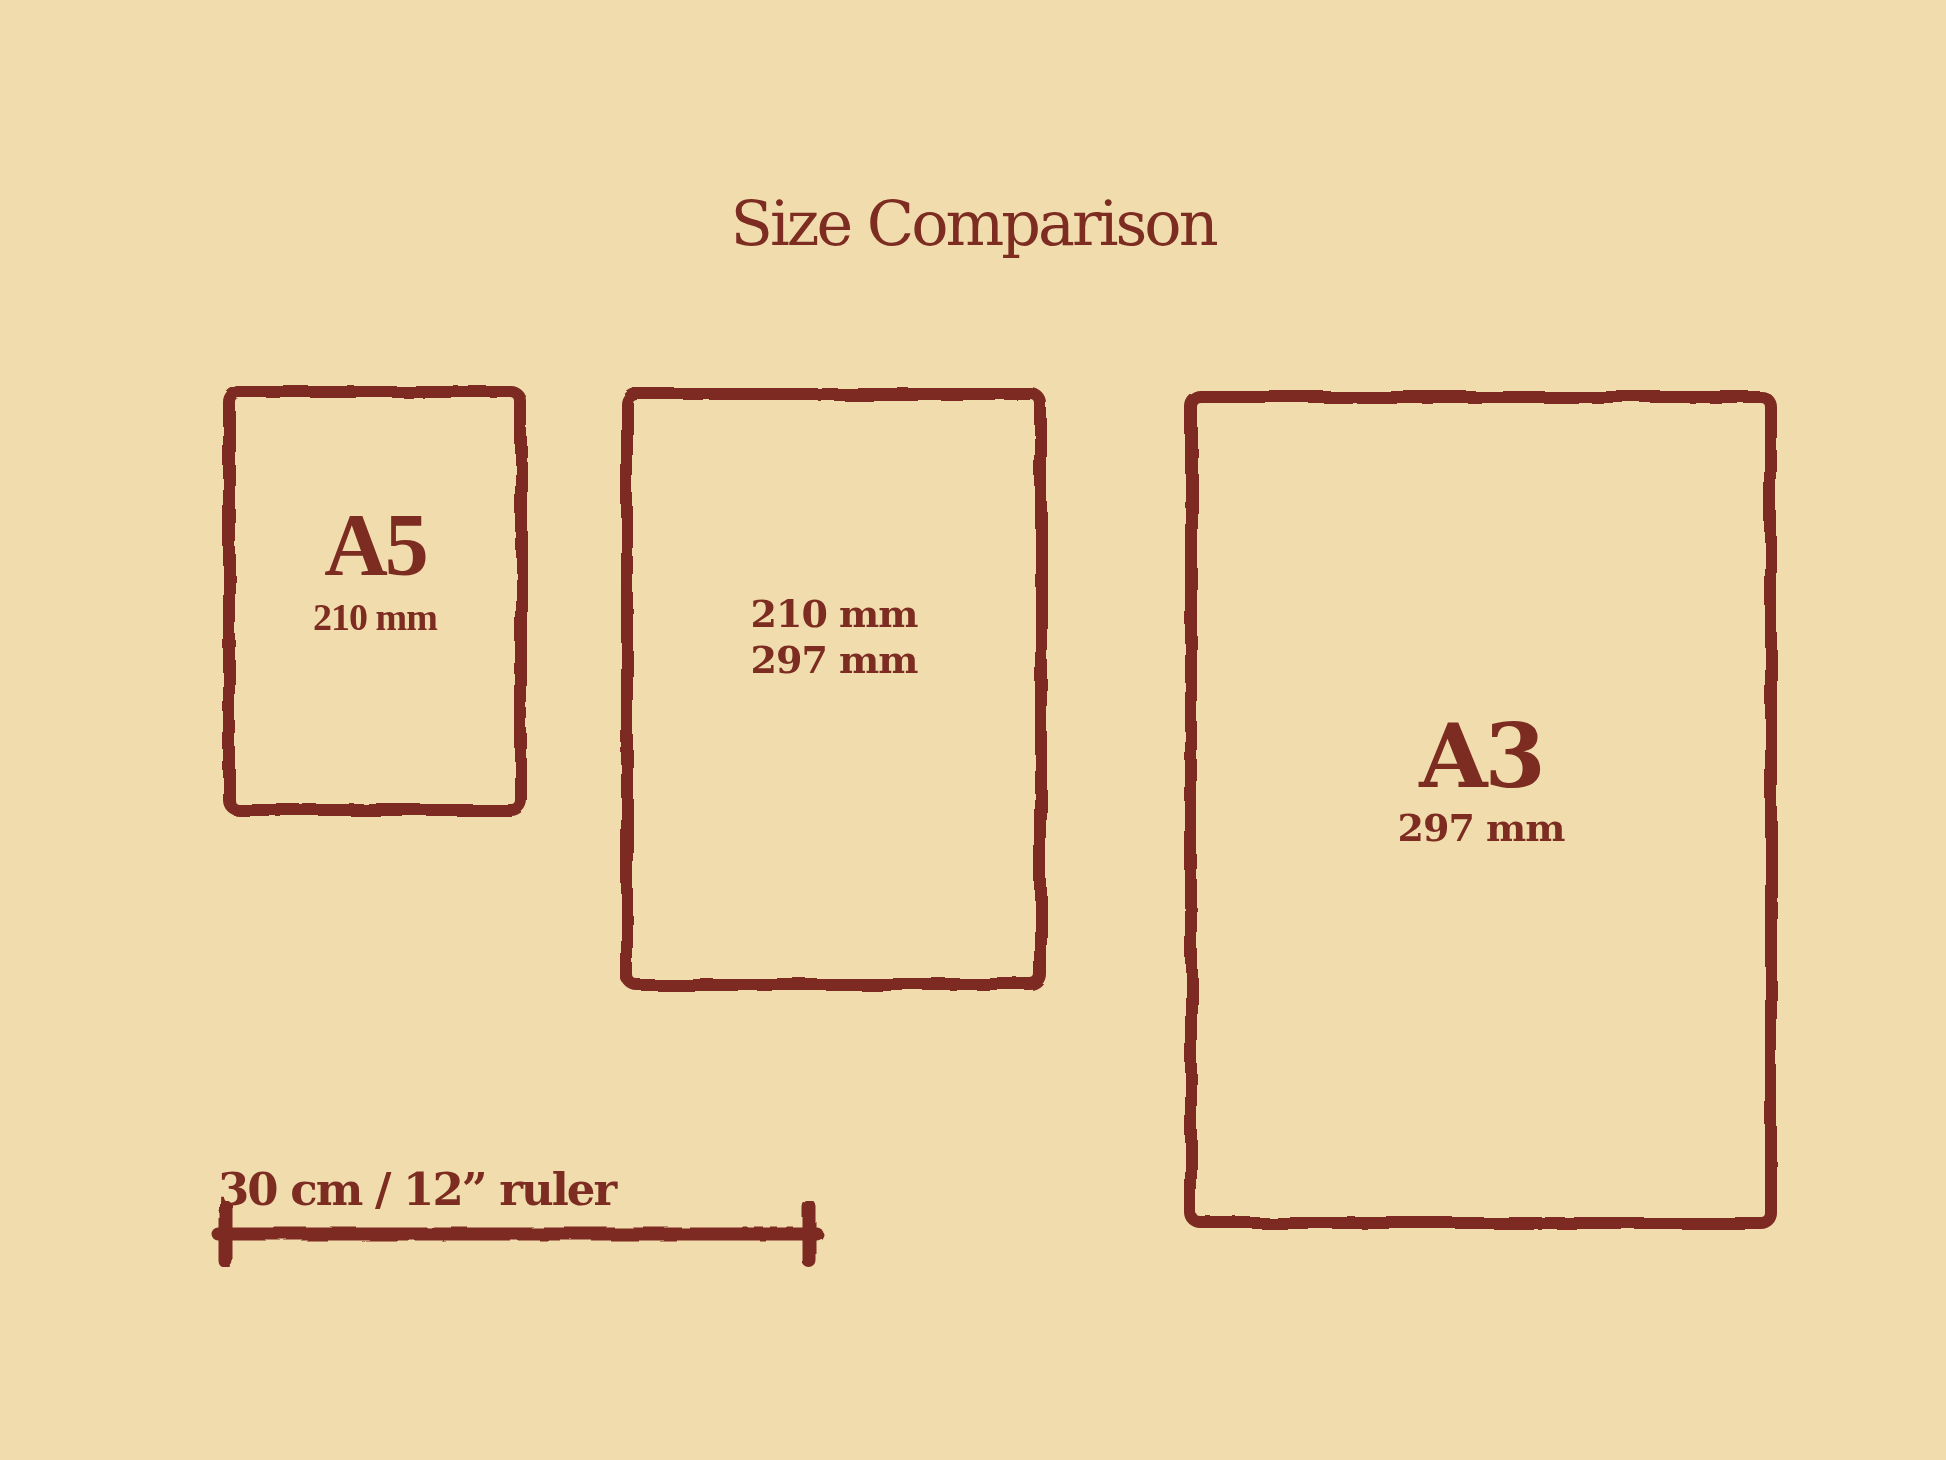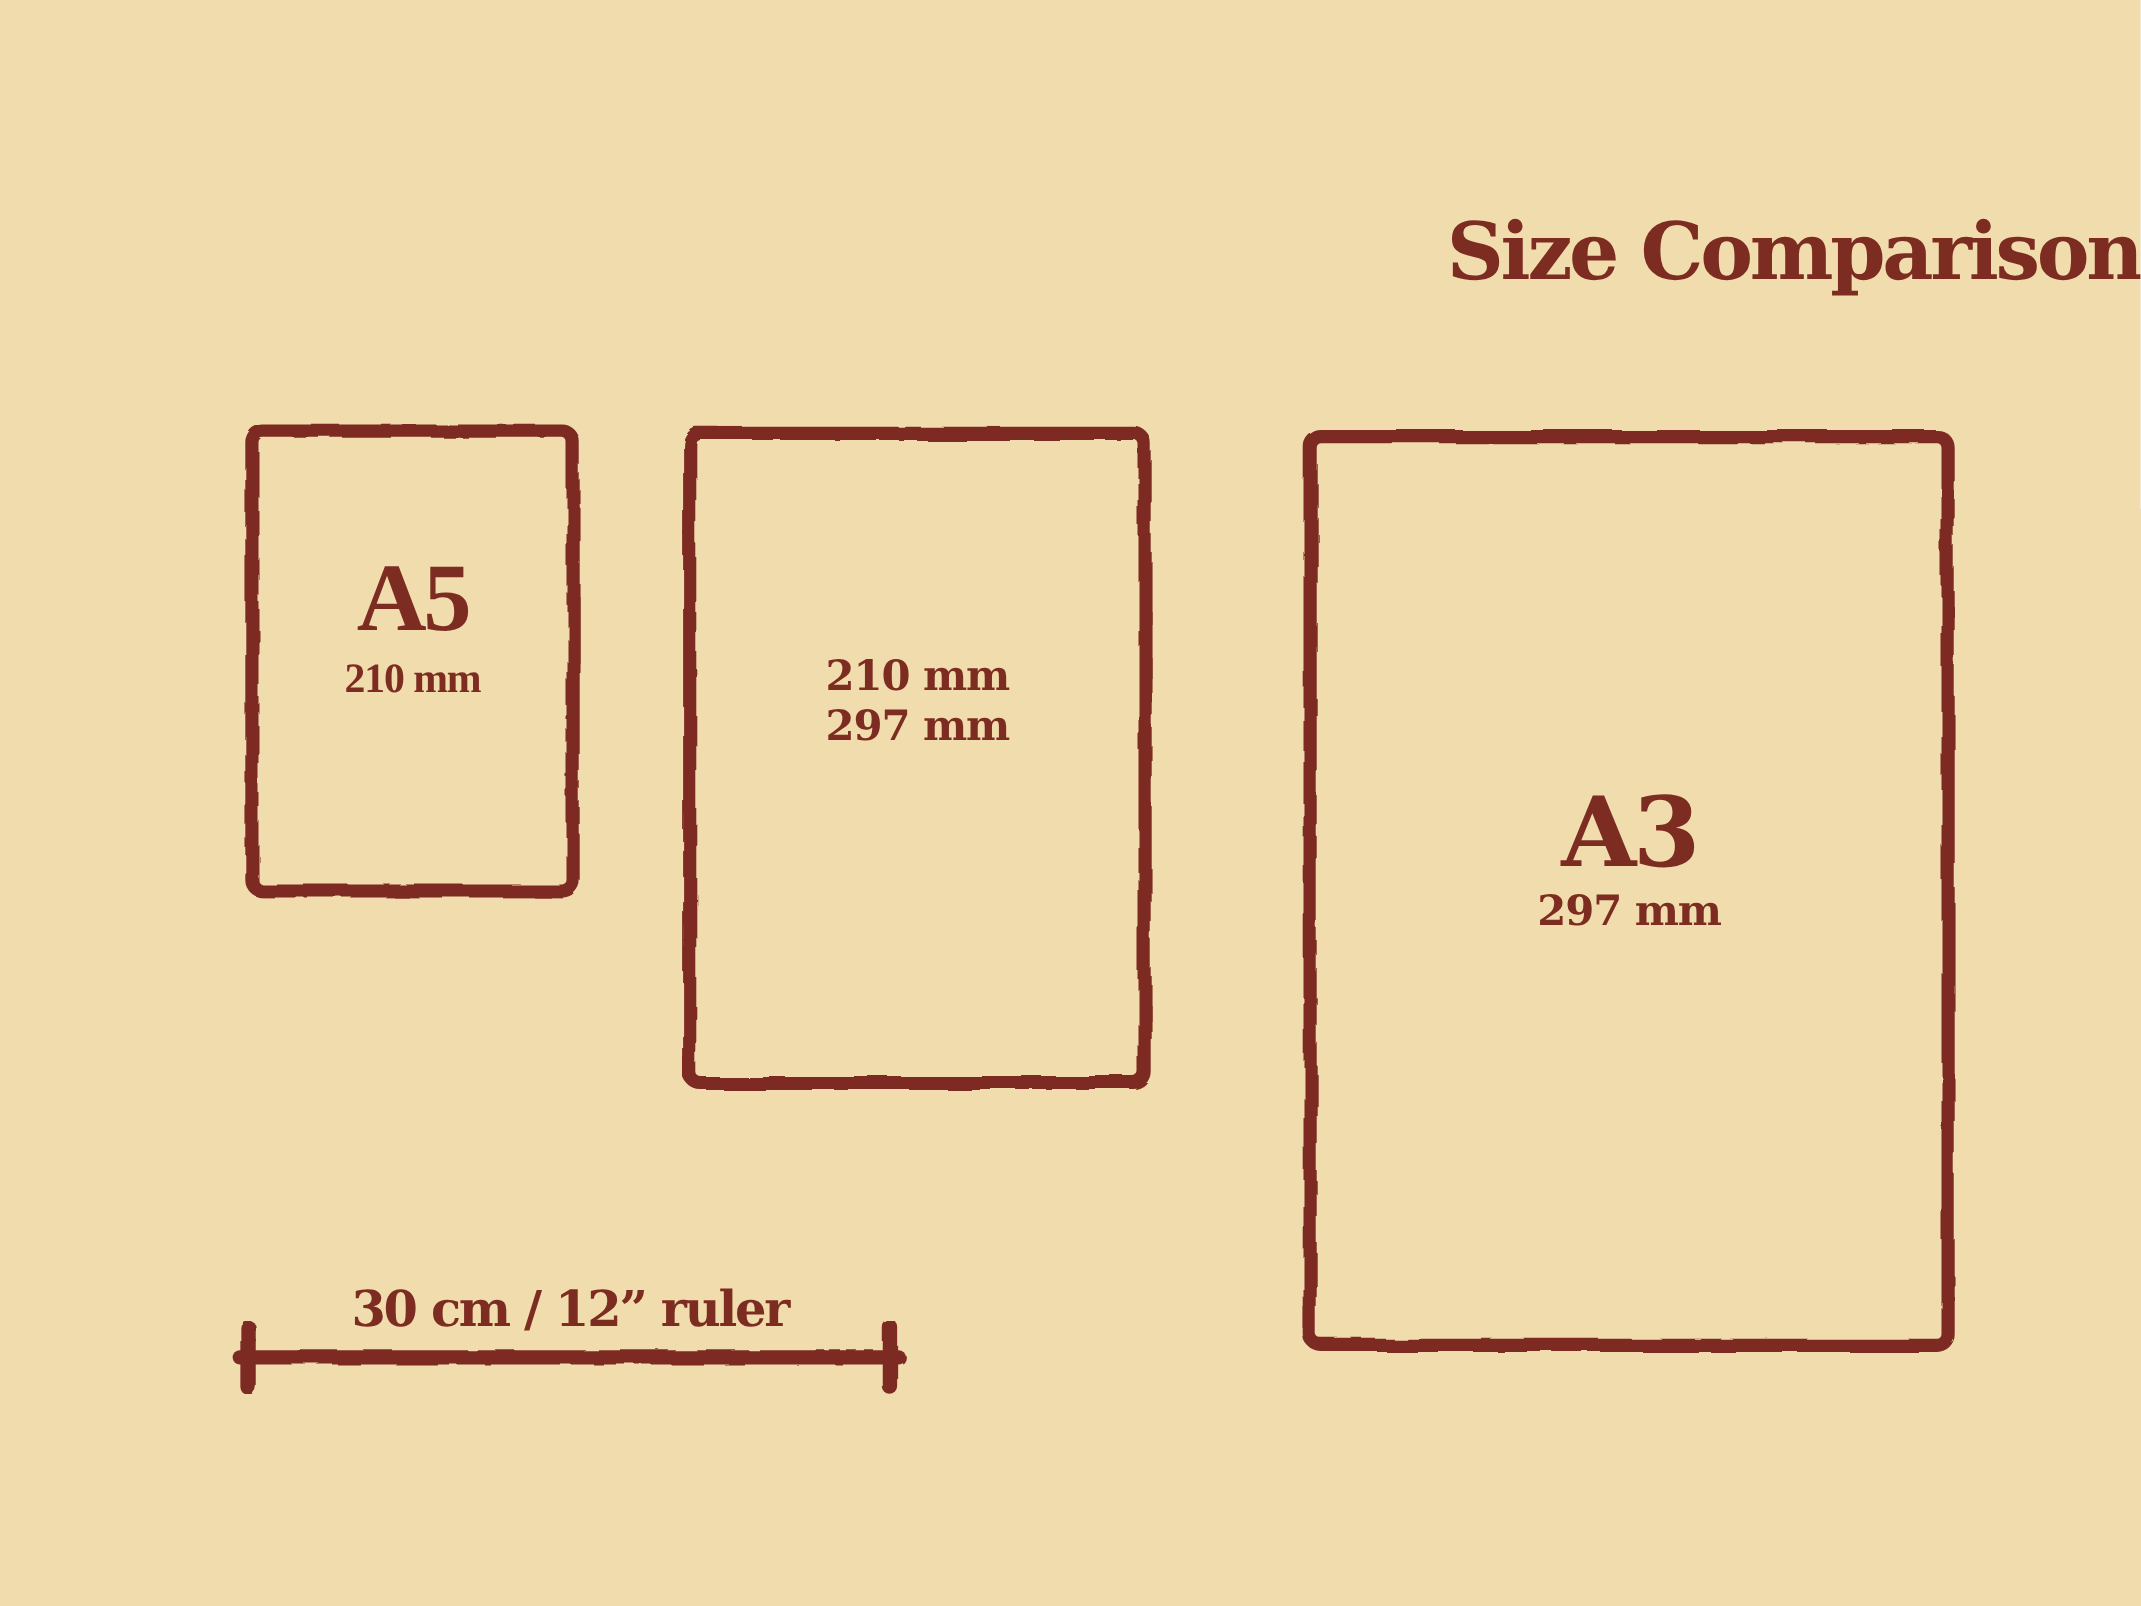--- a/index.html
+++ b/index.html
@@ -15,23 +15,23 @@
     background: var(--bg);
     color: var(--ink);
     font-family: "DejaVu Serif", "Liberation Serif", serif;
     overflow: hidden;
   }
   .title {
     position: absolute;
     top: 193px;
     left: 0;
     width: 100%;
-    text-align: right;
-    font-size: 72px;
-    font-weight: bold;
+    text-align: center;
+    font-size: 62px;
+    font-weight: normal;
     letter-spacing: -3px;
     line-height: 1;
     margin: 0;
   }
   .paper { position: absolute; }
   .paper > svg {
     position: absolute;
     left: 0; top: 0;
     width: 100%; height: 100%;
     display: block;
@@ -59,21 +59,20 @@
     font-size: 38px;
     font-weight: bold;
     line-height: 46px;
     letter-spacing: -1px;
   }
   .ruler-label {
     position: absolute;
     left: 218px;
     top: 1167px;
     width: 600px;
-    text-align: center;
     font-size: 45px;
     font-weight: bold;
     letter-spacing: -2px;
     line-height: 1;
   }
   .ruler-svg {
     position: absolute;
     left: 205px;
     top: 1190px;
     width: 625px;

